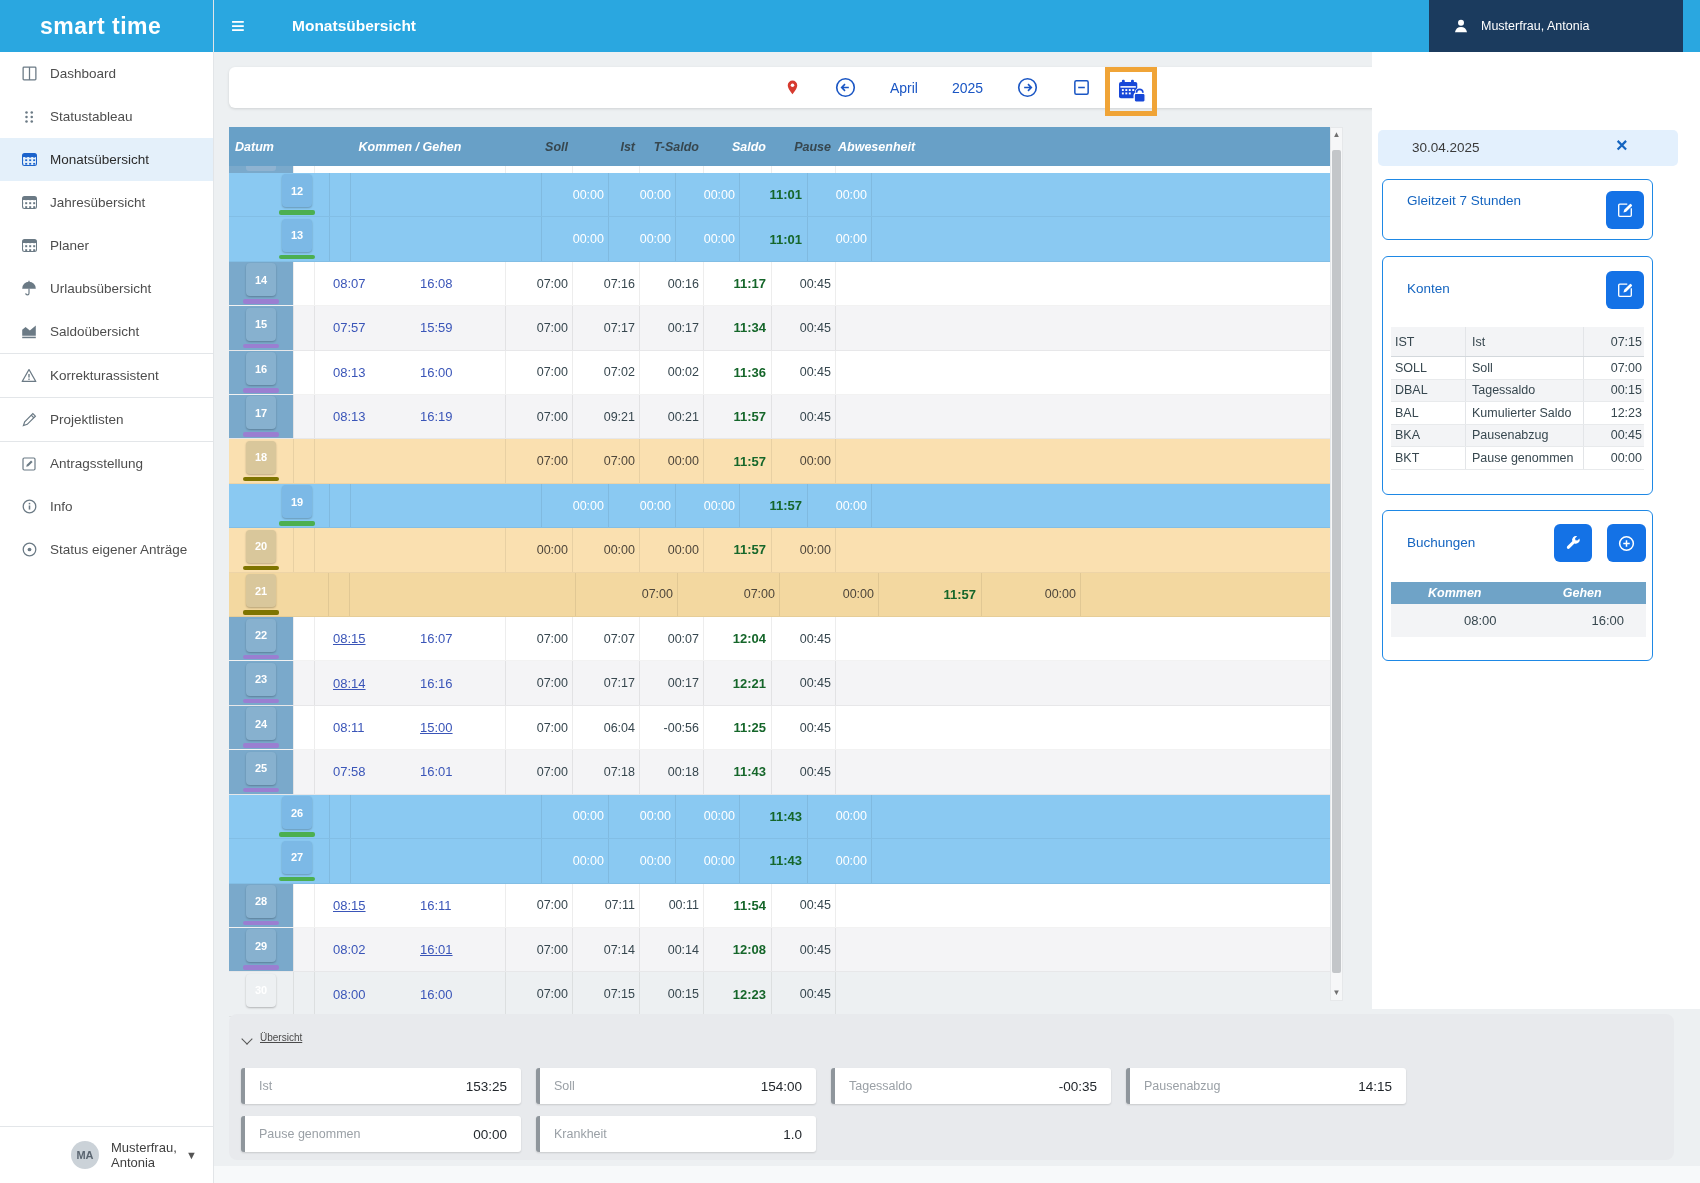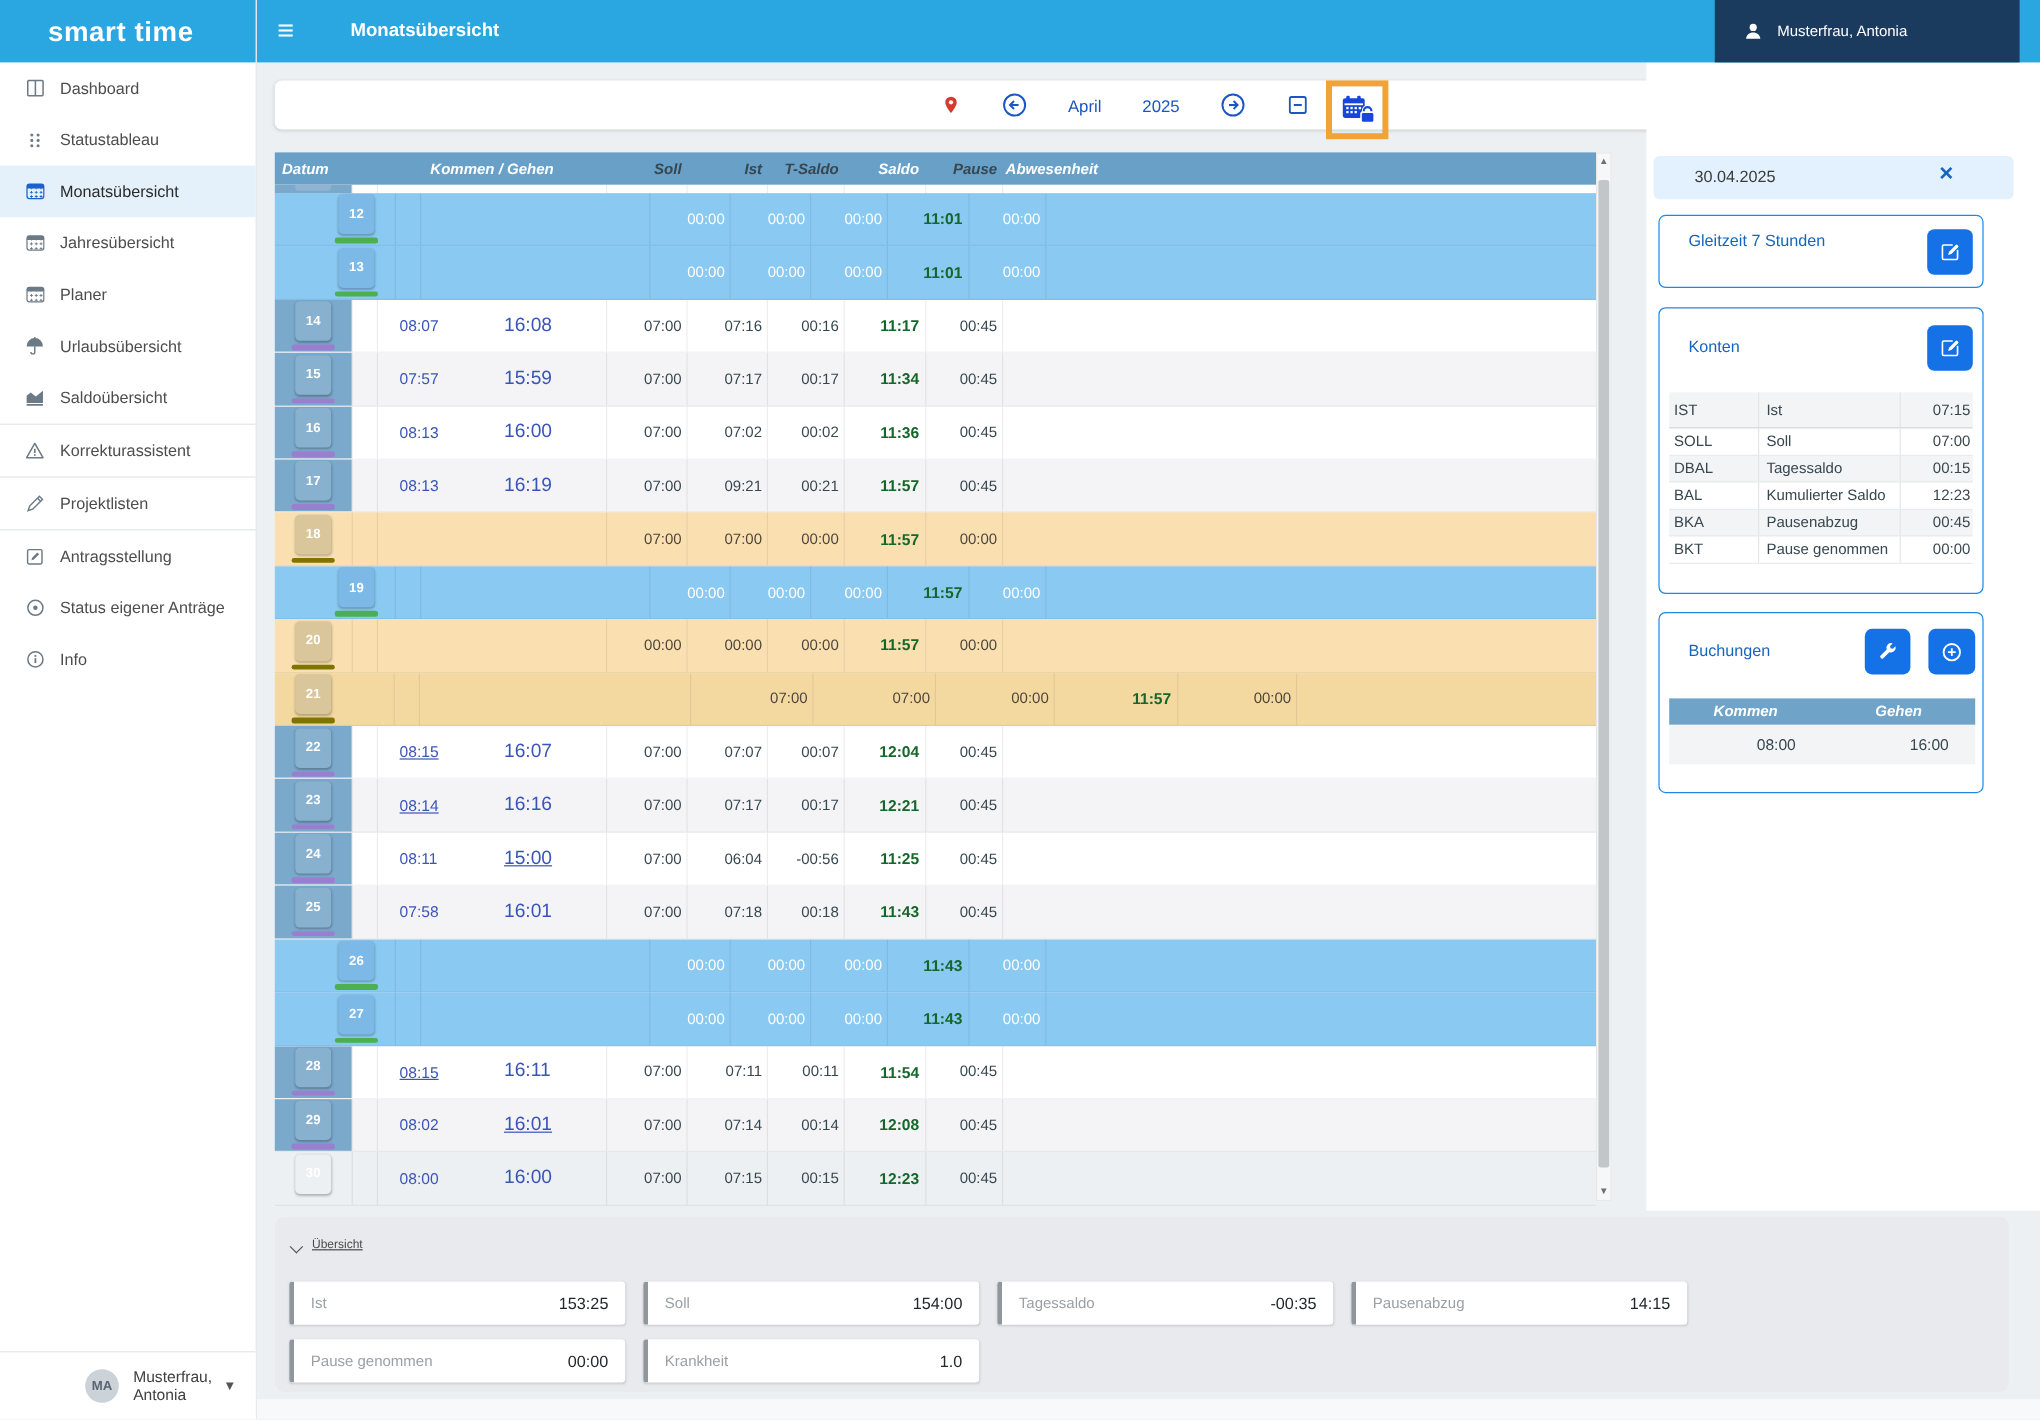--- a/index.html
+++ b/index.html
@@ -40,42 +40,42 @@
   .content{position:absolute;left:213px;top:52px;right:0;bottom:0;background:#EDF0F2;}
   .toolbar{position:absolute;left:16px;top:15px;width:1441px;height:41px;background:#fff;border-radius:6px;
            box-shadow:0 1px 3px rgba(0,0,0,.13);display:flex;align-items:center;justify-content:center;}
   .tb-cluster{display:flex;align-items:center;gap:34px;transform:translateX(-12px);}
   .tb-btn{cursor:pointer;display:flex;align-items:center;}
   .tb-txt{color:#1A56C4;font-size:14px;cursor:pointer;}
   .hl-box{position:absolute;left:892px;top:15px;width:52px;height:49px;border:5px solid #F0A437;
           box-sizing:border-box;display:flex;align-items:center;justify-content:center;z-index:6;}
   
   .tablewrap{position:absolute;left:16px;top:75px;width:1101px;}
-  .thead{display:flex;height:27px;background:#68A0C7;color:#fff;font-size:12.5px;font-style:italic;
+  .thead{display:flex;height:39px;background:#68A0C7;color:#fff;font-size:12.5px;font-style:italic;
          font-weight:bold;align-items:center;}
   .trow{display:flex;height:44.42px;align-items:stretch;border-bottom:1px solid rgba(0,0,0,0.05);box-sizing:border-box;}
   .sliver{display:flex;height:7px;background:#fff;}
   .c-date{width:64px;flex:none;display:flex;flex-direction:column;align-items:center;justify-content:center;}
   .c-nar{width:20px;flex:none;border-left:1px solid rgba(0,0,0,0.07);border-right:1px solid rgba(0,0,0,0.07);}
   .c-kg{width:190px;flex:none;display:flex;align-items:center;border-right:1px solid rgba(0,0,0,0.07);}
   .c-soll,.c-ist,.c-tsa,.c-sal,.c-pau{flex:none;display:flex;align-items:center;justify-content:flex-end;
          border-right:1px solid rgba(0,0,0,0.07);font-size:12.5px;color:#37474F;box-sizing:border-box;}
   .c-soll{width:67px;padding-right:4px;}
   .c-ist{width:67px;padding-right:4px;}
   .c-tsa{width:64px;padding-right:4px;}
   .c-sal{width:68px;padding-right:5px;font-weight:bold;color:#15662A;font-size:13px;}
   .c-pau{width:64px;padding-right:4px;}
   .c-abw{flex:1;}
   .thead .c-date{align-items:flex-start;justify-content:center;padding-left:6px;box-sizing:border-box;}
   .thead .c-kg{justify-content:center;}
   .thead .c-nar,.thead .c-kg,.thead .c-soll,.thead .c-ist,.thead .c-tsa,.thead .c-sal,.thead .c-pau{border-color:transparent;}
   .thead .c-sal{color:#fff;font-size:12.5px;}
   .thead .c-abw{display:flex;align-items:center;padding-left:2px;}
   .t1{margin-left:18px;min-width:40px;font-size:13px;color:#3A55B8;cursor:pointer;}
-  .t2{margin-left:47px;min-width:40px;font-size:16px;color:#3A55B8;cursor:pointer;}
+  .t2{margin-left:47px;min-width:40px;font-size:13px;color:#3A55B8;cursor:pointer;}
   .u{text-decoration:underline;}
   .badge{width:30px;height:33px;border-radius:4px;display:flex;align-items:center;justify-content:center;
          color:#fff;font-size:11px;font-weight:bold;box-shadow:0 1px 2px rgba(0,0,0,.25);}
   .bar{width:36px;height:4.5px;border-radius:2px;margin-top:3px;}
   
   .r-work .c-date{background:#7AA9CB;}
   .r-work.odd{background:#F4F4F6;}
   .r-work.even{background:#FFFFFF;}
   .r-work .badge{background:#87B1CF;}
   .r-work .bar,.r-sel .bar{background:#9A7FD1;}
@@ -234,34 +234,34 @@
             <rect x="2.5" y="2.5" width="15" height="15" rx="1.5" fill="none" stroke="#6b7a85" stroke-width="1.5"></rect>
             <path d="M6.5 13.5l.7-2.6 5.4-5.4 1.9 1.9-5.4 5.4z" fill="#6b7a85"></path>
           </svg>
         </span>
         <span class="nav-lbl">Antragsstellung</span>
       </div>
       <div class="nav-item">
         <span class="nav-ic">
           <svg viewBox="0 0 20 20" width="17" height="17">
             <circle cx="10" cy="10" r="7.4" fill="none" stroke="#6b7a85" stroke-width="1.5"></circle>
-            <circle cx="10" cy="10" r="2.2" fill="#6b7a85"></circle>
-          </svg>
-        </span>
-        <span class="nav-lbl">Status eigener Anträge</span>
+            <rect x="9.1" y="8.8" width="1.8" height="4.8" fill="#6b7a85"></rect>
+            <rect x="9.1" y="5.7" width="1.8" height="1.8" fill="#6b7a85"></rect>
+          </svg>
+        </span>
+        <span class="nav-lbl">Info</span>
       </div>
       <div class="nav-item">
         <span class="nav-ic">
           <svg viewBox="0 0 20 20" width="17" height="17">
             <circle cx="10" cy="10" r="7.4" fill="none" stroke="#6b7a85" stroke-width="1.5"></circle>
-            <rect x="9.1" y="8.8" width="1.8" height="4.8" fill="#6b7a85"></rect>
-            <rect x="9.1" y="5.7" width="1.8" height="1.8" fill="#6b7a85"></rect>
-          </svg>
-        </span>
-        <span class="nav-lbl">Info</span>
+            <circle cx="10" cy="10" r="2.2" fill="#6b7a85"></circle>
+          </svg>
+        </span>
+        <span class="nav-lbl">Status eigener Anträge</span>
       </div>
     </div>
   <div class="side-foot">
     <div class="avatar">MA</div>
     <div class="foot-name">Musterfrau, Antonia</div>
     <div class="foot-chev">▼</div>
   </div>
 </div>
 
 <div class="topbar">

